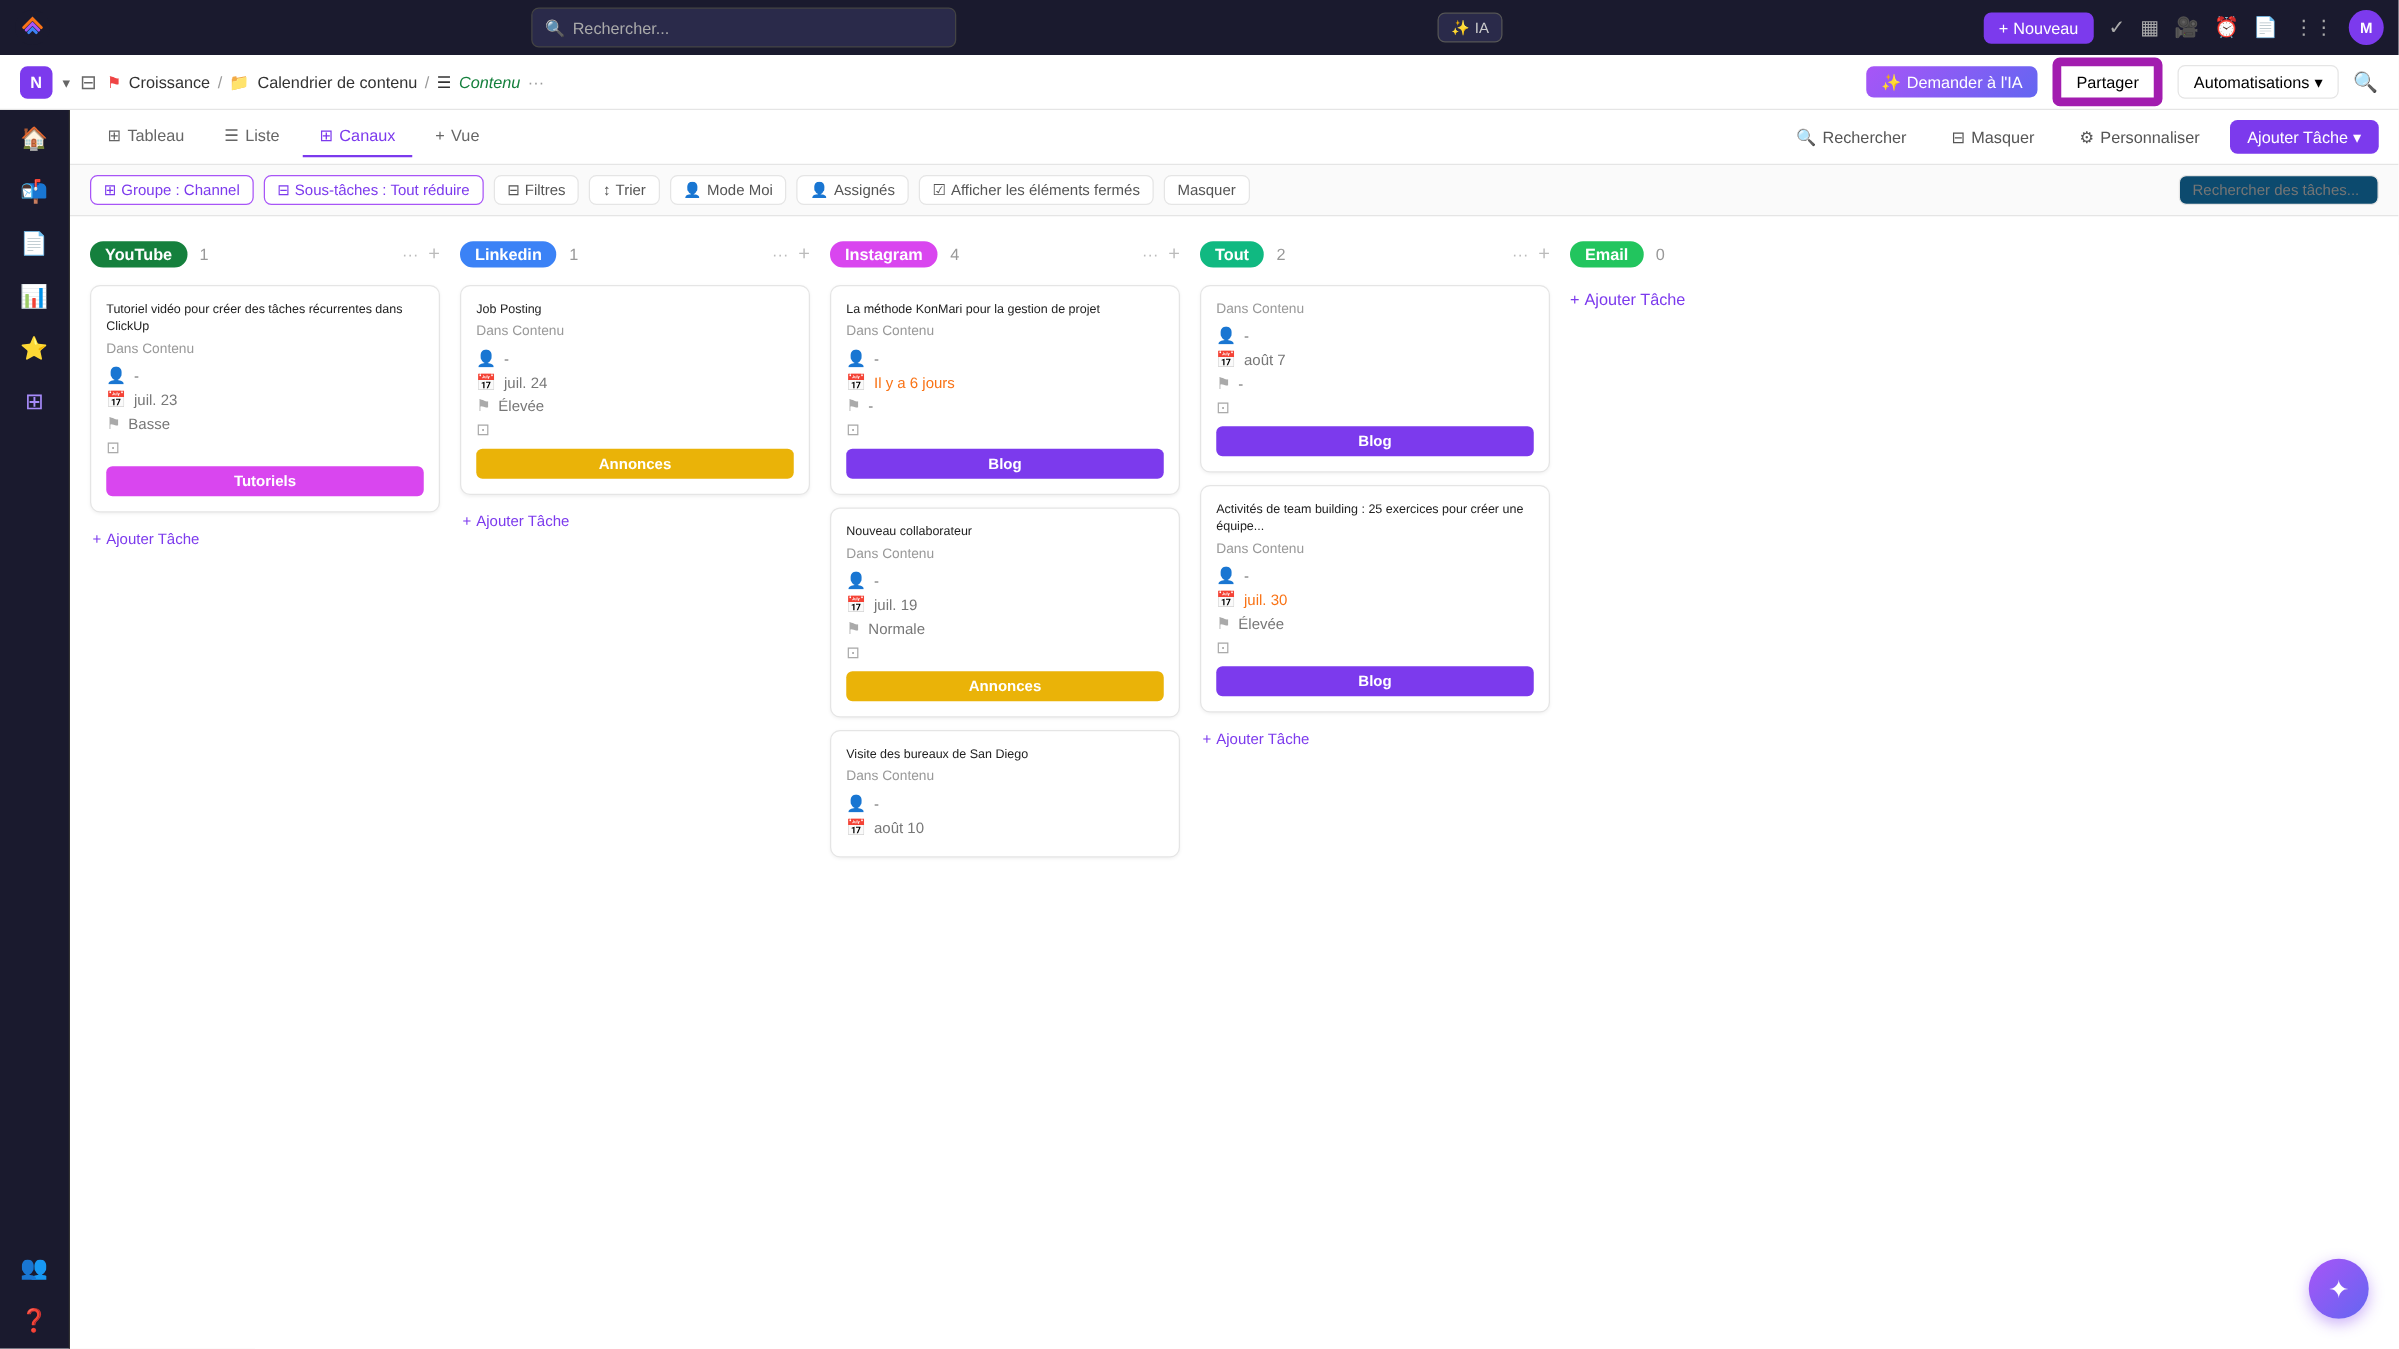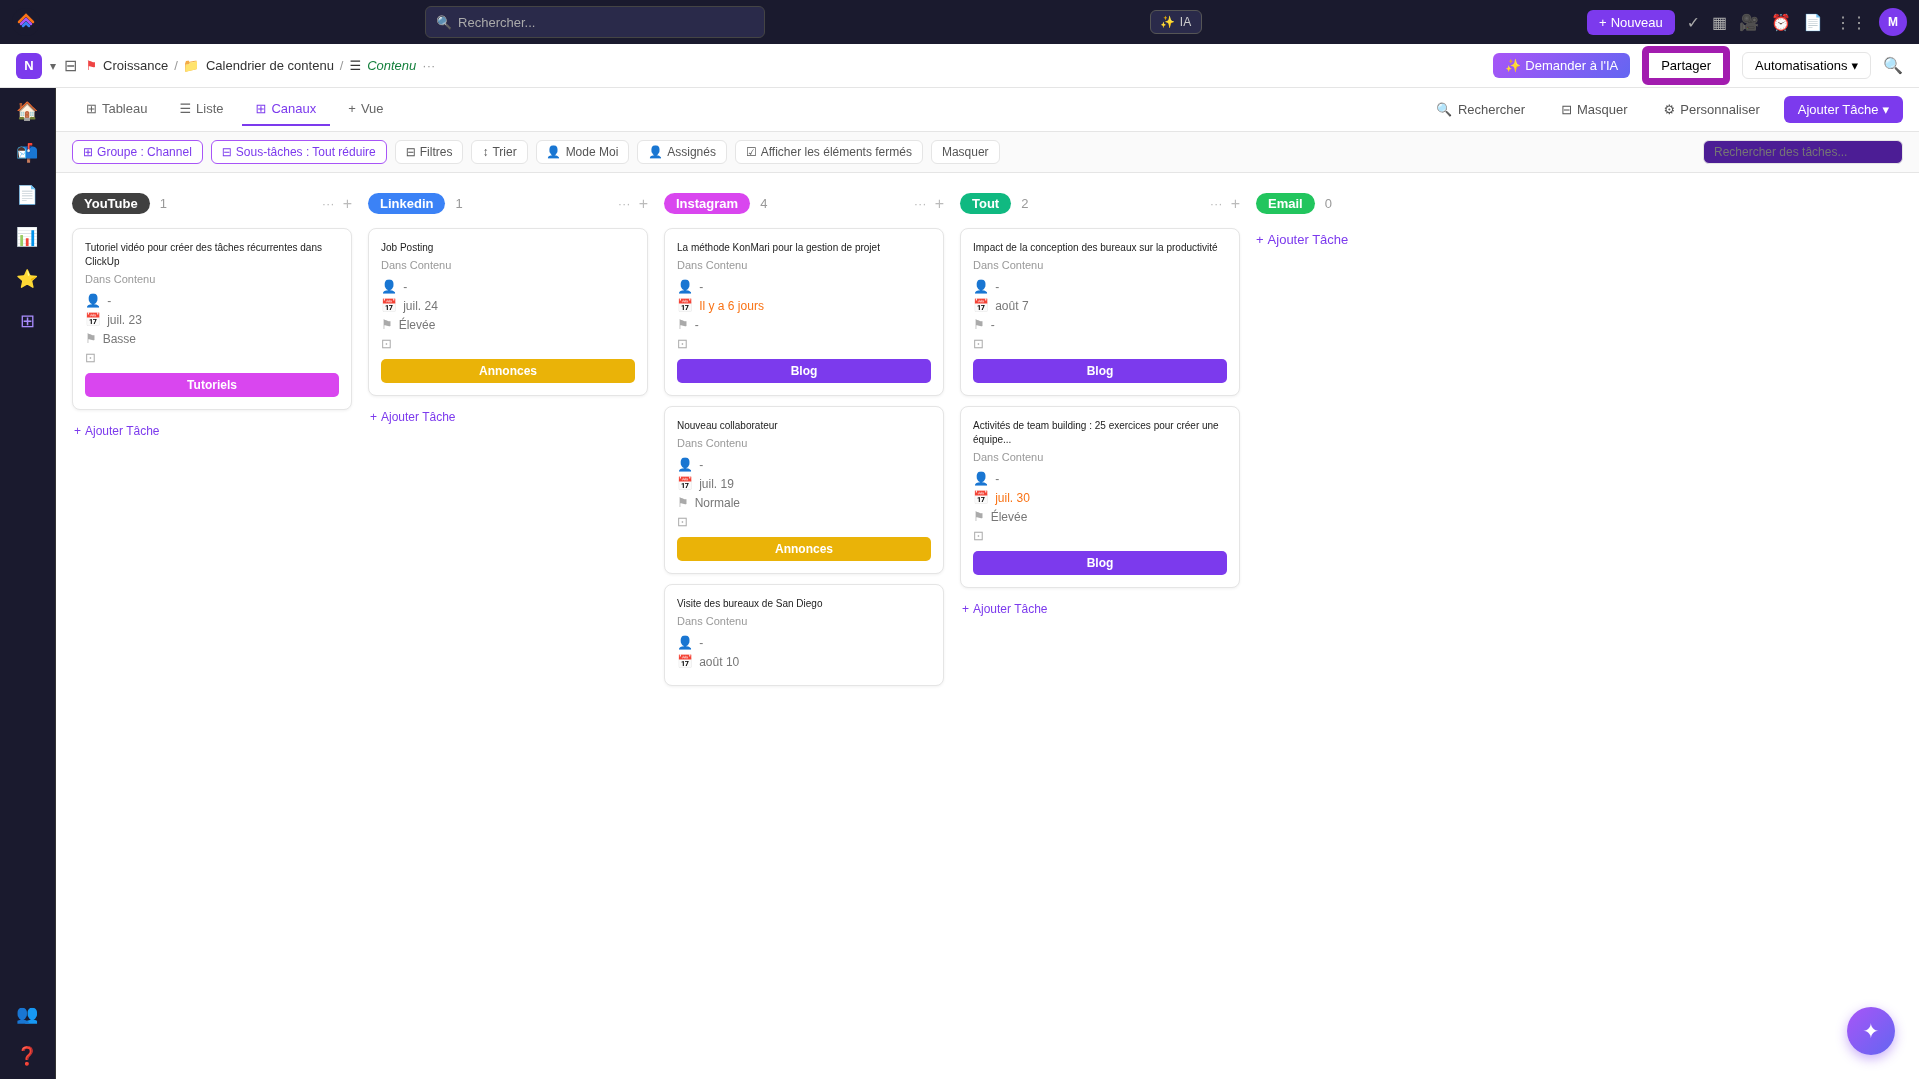--- a/index.html
+++ b/index.html
@@ -206,22 +206,22 @@
       color: #555;
     }
     .filter-chip.purple { border-color: #a855f7; color: #7c3aed; }
     .filter-search {
       margin-left: auto;
       border: 1px solid #e5e5e5;
       border-radius: 6px;
       padding: 4px 10px;
       font-size: 12px;
       color: #999;
-      background: #4c1d95;
-      width: 200px;
+      background: #0c4a6e;
+      width: 160px;
     }
 
     
     .kanban {
       display: flex;
       gap: 16px;
       padding: 16px;
       overflow-x: auto;
       flex: 1;
       align-items: flex-start;
@@ -291,21 +291,21 @@
       right: 24px;
       width: 48px; height: 48px;
       background: linear-gradient(135deg, #a855f7, #6366f1);
       border-radius: 50%;
       display: flex; align-items: center; justify-content: center;
       color: white; font-size: 20px; cursor: pointer;
       box-shadow: 0 4px 12px rgba(124,58,237,0.4);
     }
 
     
-    .yt { background: #404040; }
+    .yt { background: #15803d; }
     .li { background: #3b82f6; }
     .ig-badge { background: #d946ef; }
     .tout { background: #10b981; }
     .email-badge { background: #22c55e; }
   </style>
 </head>
 <body>
 
 <div class="top-nav">
   <div class="app-logo">
@@ -590,21 +590,20 @@
 
       <div class="kanban-col">
         <div class="col-header">
           <span class="col-label tout">Tout</span>
           <span class="col-count">2</span>
           <div class="col-actions">···</div>
           <span class="col-add">+</span>
         </div>
 
         <div class="card">
-          <div class="card-title">Impact de la conception des bureaux sur la productivité</div>
           <div class="card-sub">Dans Contenu</div>
           <div class="card-row">
             <span class="icon">👤</span>
             <span>-</span>
           </div>
           <div class="card-row">
             <span class="icon">📅</span>
             <span>août 7</span>
           </div>
           <div class="card-row">

